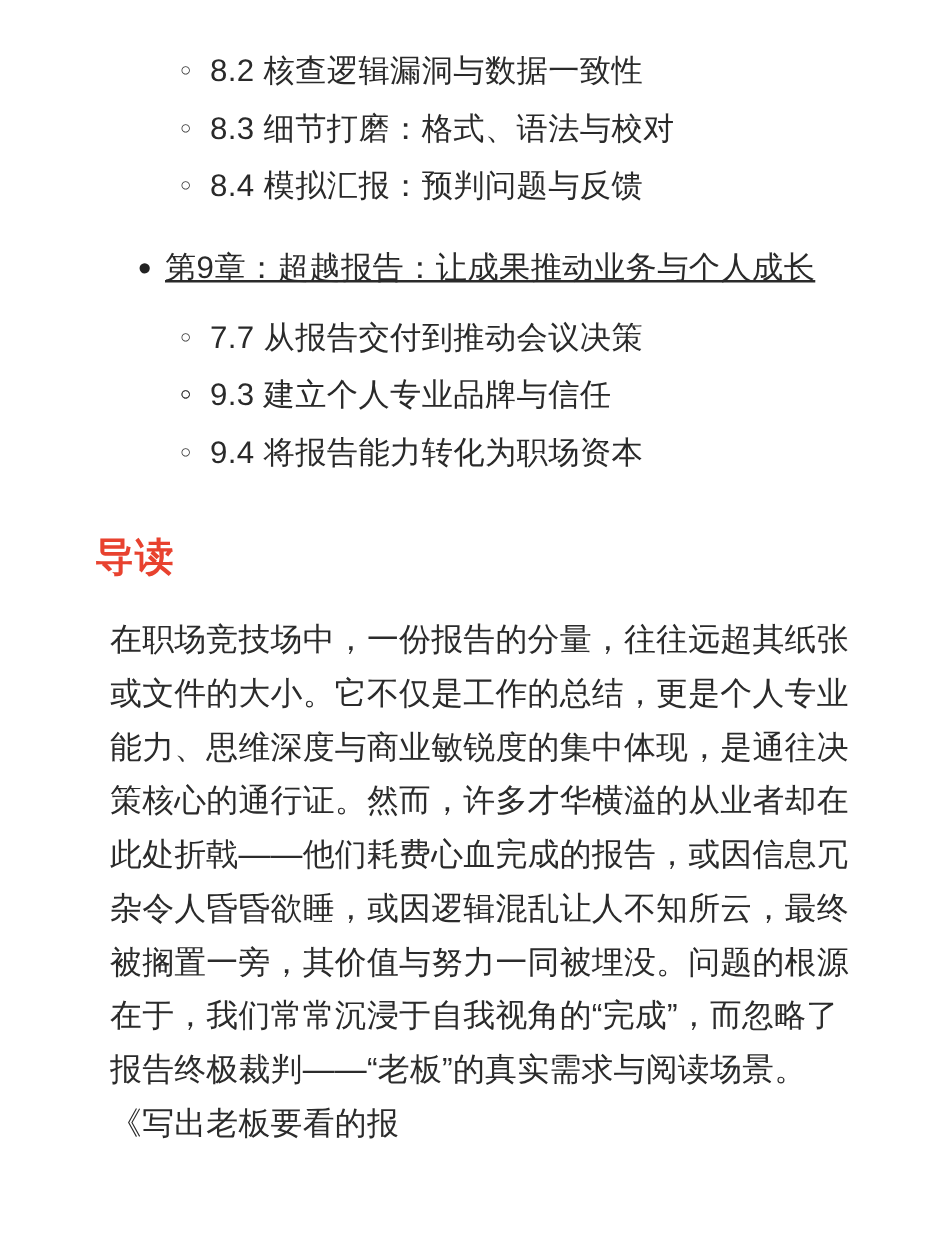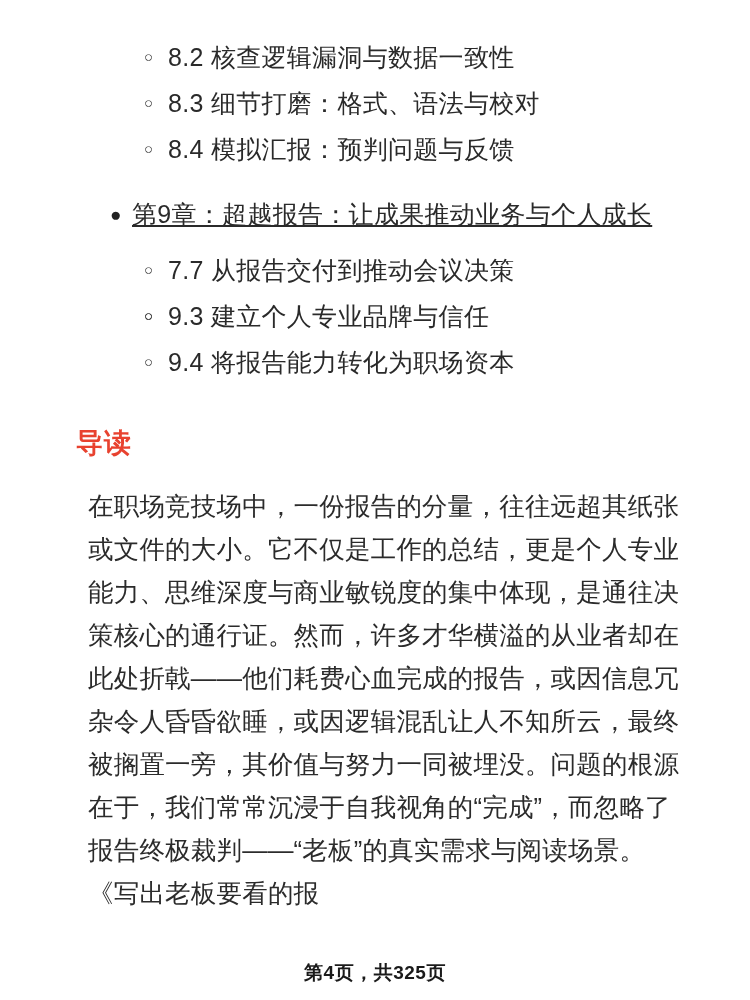--- a/index.html
+++ b/index.html
@@ -65,21 +65,21 @@
     color: #222;
   }
   .lvl1 .ch-text {
     display: block;
     text-decoration: underline;
   }
 
   
   .section-heading {
     color: #e8422f;
-    font-size: 27px;
+    font-size: 31px;
     font-weight: bold;
     margin: 40px 0 24px 28px;
     letter-spacing: 1px;
   }
 
   
   .body-text {
     font-size: 25.5px;
     line-height: 43px;
     color: #2b2b2b;
@@ -140,17 +140,14 @@
     <li class="lvl2">
       <span class="marker">○</span>
       <span>9.4 将报告能力转化为职场资本</span>
     </li>
   </ul>
 
   <h2 class="section-heading" style="color: rgb(232, 66, 47);">导读</h2>
 
   <p class="body-text">在职场竞技场中，一份报告的分量，往往远超其纸张或文件的大小。它不仅是工作的总结，更是个人专业能力、思维深度与商业敏锐度的集中体现，是通往决策核心的通行证。然而，许多才华横溢的从业者却在此处折戟——他们耗费心血完成的报告，或因信息冗杂令人昏昏欲睡，或因逻辑混乱让人不知所云，最终被搁置一旁，其价值与努力一同被埋没。问题的根源在于，我们常常沉浸于自我视角的“完成”，而忽略了报告终极裁判——“老板”的真实需求与阅读场景。《写出老板要看的报</p>
 
-  <div class="footer">
-    <span>第</span><span class="num">4</span><span>页，共</span><span class="num">325</span><span>页</span>
-  </div>
 
 </div>
 
 </body></html>

